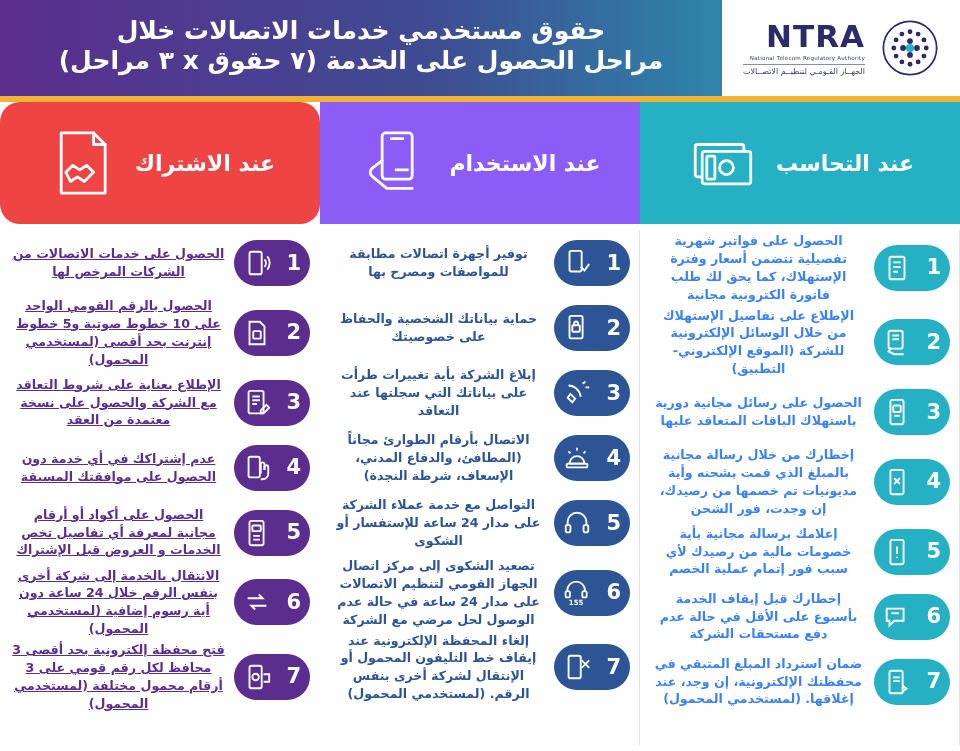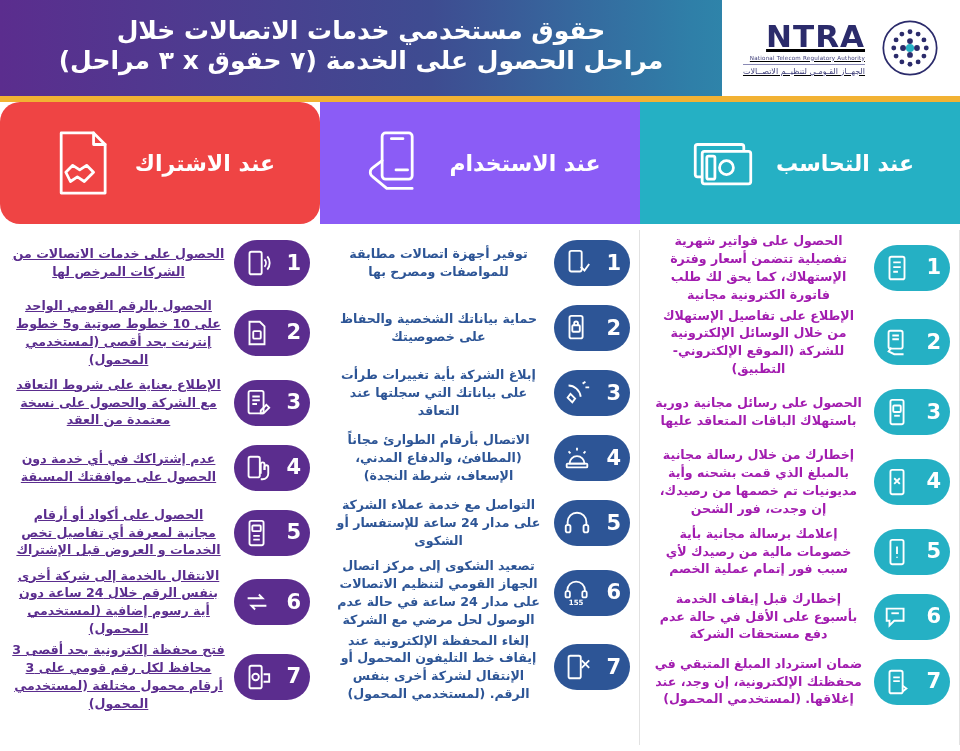--- a/index.html
+++ b/index.html
@@ -38,21 +38,20 @@
   }
   .logo-box {
     width: 238px;
     background: #ffffff;
     display: flex;
     align-items: center;
     justify-content: center;
     flex-direction: row;
     gap: 16px;
     padding: 6px 14px;
-    text-decoration: underline;
   }
   .logo-mark { width: 58px; height: 58px; flex: none; }
   .logo-text { display: flex; flex-direction: column; align-items: flex-start; }
   .logo-word { font-size: 31px; font-weight: bold; color: #2b2b6b; letter-spacing: 1px; line-height: 1; }
   .logo-sub-en { font-size: 5.6px; color: #3b3b77; letter-spacing: .2px; margin-top: 3px; }
   .logo-rule { width: 100%; height: 1px; background: #8a8ab5; margin: 3px 0 2px; }
   .logo-sub-ar { font-size: 8px; color: #3b3b77; direction: rtl; }
 
   .header-rule { height: 6px; background: #f2b233; }
 
@@ -116,21 +115,21 @@
   }
   .row-badge .ricon { width: 30px; height: 30px; flex:none; }
   .row-text {
     flex: 1;
     font-size: 12.6px;
     line-height: 1.42;
     font-weight: bold;
     text-align: center;
     padding: 0 2px;
   }
-  .teal-txt   { color: #a21caf; }
+  .teal-txt   { color: #3b82f6; }
   .blue-txt   { color: #2d5596; }
   .purple-txt { color: #5b2d8e; text-decoration: underline; }
   .badge-teal   { background: #25b0c4; }
   .badge-blue   { background: #2d5596; }
   .badge-purple { background: #5b2d8e; }
 
   .tiny155 { font-size: 8px; font-weight: bold; }
 </style>
 </head>
 <body>

